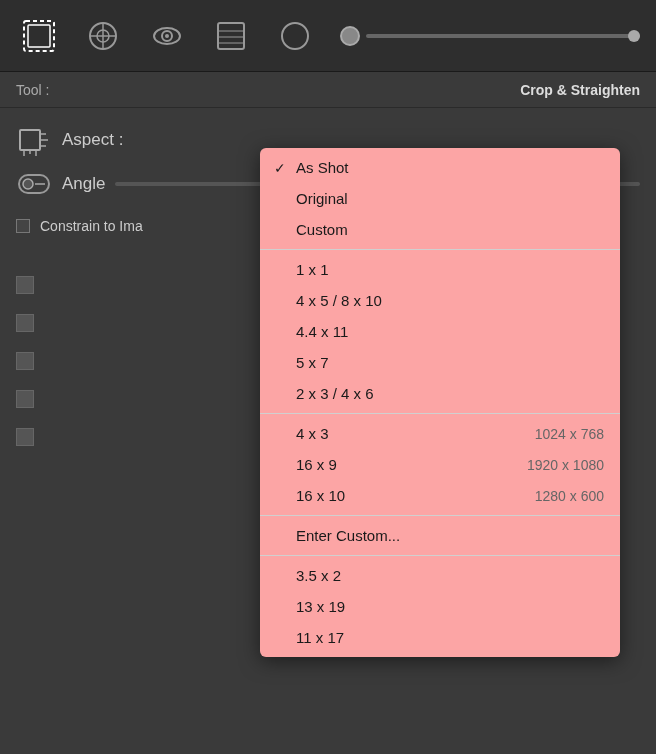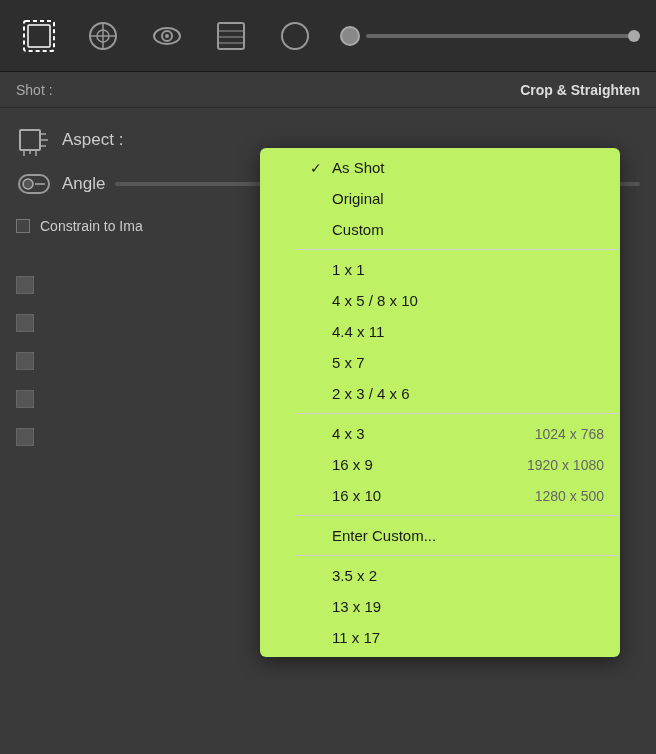--- a/index.html
+++ b/index.html
@@ -183,26 +183,25 @@
       margin-left: 10px;
       margin-left: auto;
     }
 
     
     .dropdown-overlay {
       position: absolute;
       top: 148px;
       left: 260px;
       width: 360px;
-      background: #bef264;
+      background: #fca5a5;
       border-radius: 6px;
       box-shadow: 0 4px 20px rgba(0,0,0,0.5);
       overflow: hidden;
       z-index: 100;
-      padding-left: 36px;
     }
 
     .dropdown-section {
       border-bottom: 1px solid #d0d0d0;
       padding: 4px 0;
     }
 
     .dropdown-section:last-child {
       border-bottom: none;
     }
@@ -283,21 +282,21 @@
 
   <div class="toolbar-slider-container">
     <div class="toolbar-slider-dot"></div>
     <div class="toolbar-slider-track">
       <div style="position:absolute; right:0; top:-4px; width:12px; height:12px; background:#aaa; border-radius:50%;"></div>
     </div>
   </div>
 </div>
 
 <div class="tool-label-row">
-  <span class="tool-label-key">Shot :</span>
+  <span class="tool-label-key">Tool :</span>
   <span class="tool-label-value">Crop &amp; Straighten</span>
 </div>
 
 <div class="panel">
 
   <div class="panel-row">
     <div class="panel-icon">
       <svg width="32" height="32" viewBox="0 0 32 32" fill="none">
         <rect x="2" y="6" width="20" height="20" rx="1" stroke="#aaa" stroke-width="2"></rect>
         <line x1="22" y1="10" x2="28" y2="10" stroke="#aaa" stroke-width="1.5"></line>
@@ -385,21 +384,21 @@
       <div class="dropdown-item">
         <span>4 x 3</span>
         <span class="dropdown-item-right">1024 x 768</span>
       </div>
       <div class="dropdown-item">
         <span>16 x 9</span>
         <span class="dropdown-item-right">1920 x 1080</span>
       </div>
       <div class="dropdown-item">
         <span>16 x 10</span>
-        <span class="dropdown-item-right">1280 x 500</span>
+        <span class="dropdown-item-right">1280 x 600</span>
       </div>
     </div>
     <div class="dropdown-section">
       <div class="dropdown-item enter-custom">
         <span>Enter Custom...</span>
       </div>
     </div>
     <div class="dropdown-section">
       <div class="dropdown-item">
         <span>3.5 x 2</span>

